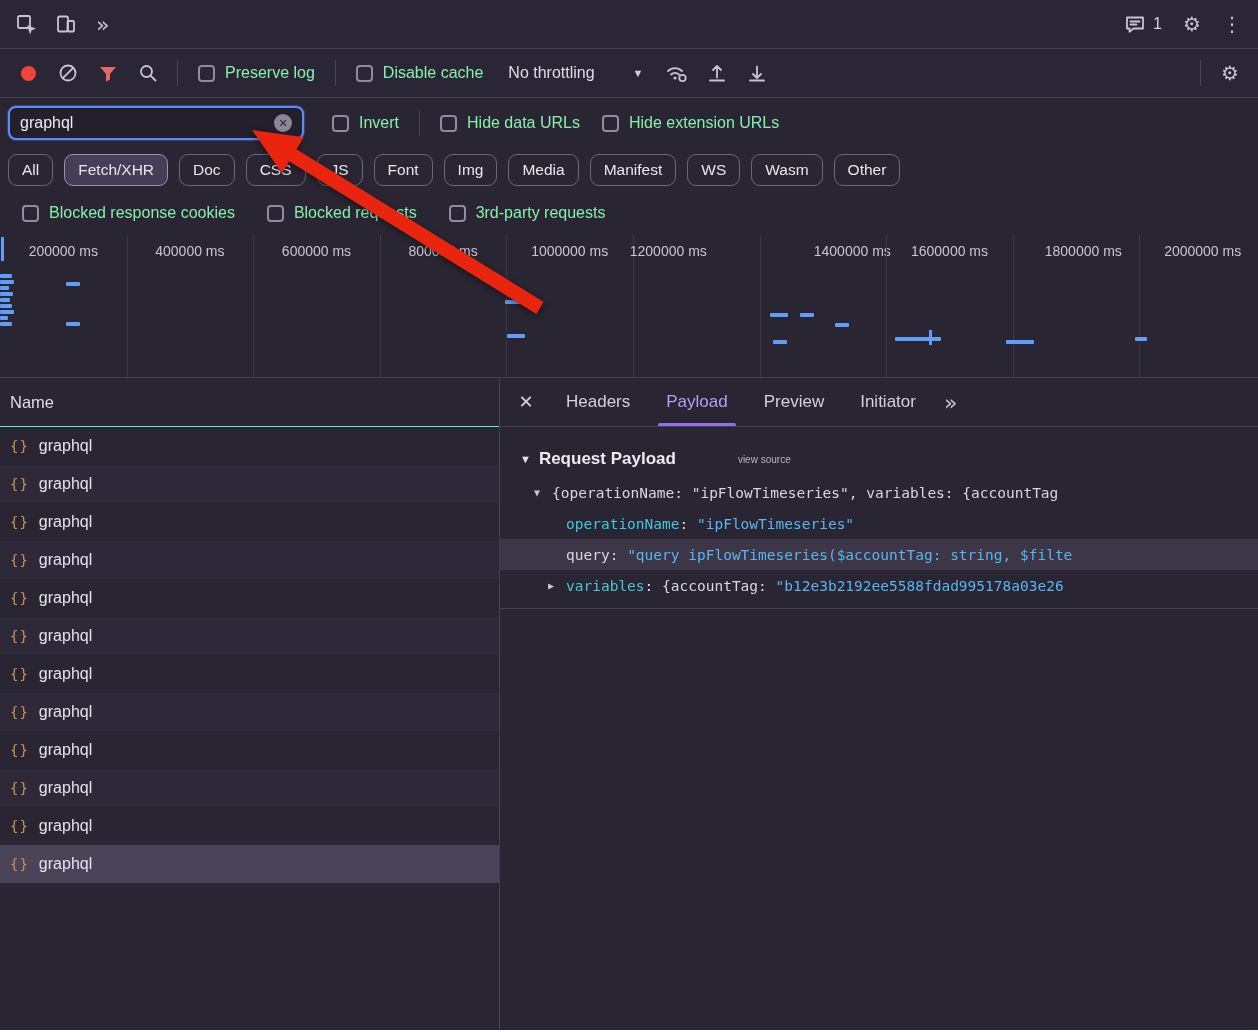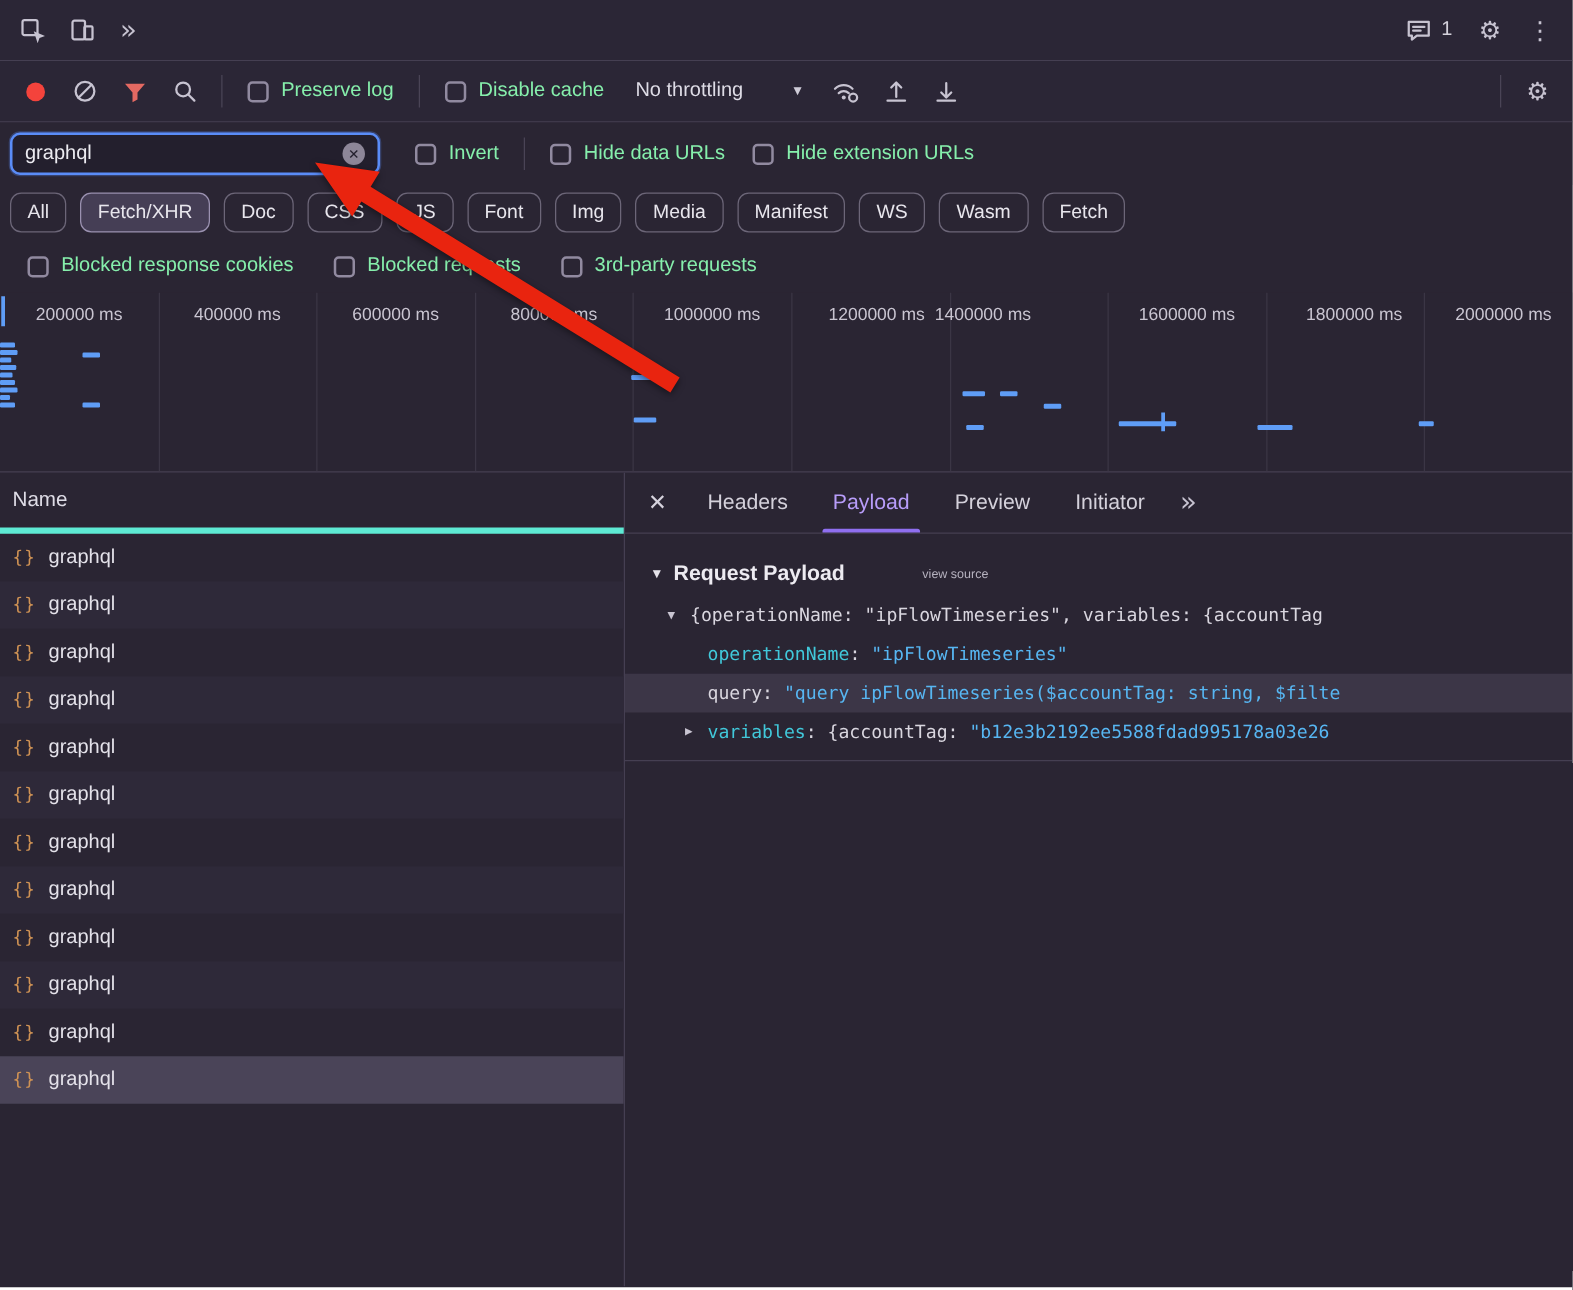--- a/index.html
+++ b/index.html
@@ -45,21 +45,21 @@
   
   .timeline { position: relative; height: 144px; background: #2a2533; border-bottom: 1px solid #453f52; overflow: hidden; }
   .tl-label { position: absolute; top: 9px; font-size: 14px; color: #c9c5d1; text-align: center; white-space: nowrap; }
   .tl-grid { position: absolute; top: 0; bottom: 0; width: 1px; background: #3b3645; }
   .tl-bar { position: absolute; height: 4px; border-radius: 1px; background: #5f9df6; }
   .tl-tick { position: absolute; width: 3px; background: #5f9df6; }
 
   
   .split { display: flex; height: 651px; }
   .left-panel { width: 500px; flex: none; border-right: 1px solid #453f52; display: flex; flex-direction: column; background: #2a2533; }
-  .name-header { height: 49px; flex: none; border-bottom: 5px solid #5eead4; display: flex; align-items: center; padding: 0 10px; font-size: 16.5px; }
+  .name-header { height: 49px; flex: none; border-bottom: 1px solid #5eead4; display: flex; align-items: center; padding: 0 10px; font-size: 16.5px; }
   .req-rows { flex: 1; overflow: hidden; }
   .req-row { height: 38px; display: flex; align-items: center; padding: 0 10px; gap: 10px; font-size: 16px; color: #e4e2ea; }
   .req-row.alt { background: #2e2939; }
   .req-row.selected { background: #4a4458; }
   .req-icon { font-family: "DejaVu Sans Mono", monospace; font-size: 14px; color: #cf9254; letter-spacing: 1px; }
 
   .right-panel { flex: 1; min-width: 0; display: flex; flex-direction: column; background: #2a2533; overflow: hidden; }
   .detail-tabs { height: 49px; flex: none; border-bottom: 1px solid #453f52; display: flex; align-items: center; padding: 0 4px; }
   .close-x { width: 44px; text-align: center; font-size: 18px; color: #d6d3dd; flex: none; }
   .dtabs-list { display: flex; height: 100%; }
@@ -202,21 +202,21 @@
       <div class="chip selected">Fetch/XHR</div>
       <div class="chip">Doc</div>
       <div class="chip">CSS</div>
       <div class="chip">JS</div>
       <div class="chip">Font</div>
       <div class="chip">Img</div>
       <div class="chip">Media</div>
       <div class="chip">Manifest</div>
       <div class="chip">WS</div>
       <div class="chip">Wasm</div>
-      <div class="chip">Fetch</div>
+      <div class="chip">Other</div>
     </div>
 
   <div class="options-row">
     <div class="chk-group">
       <span class="checkbox"></span>
       <span class="chk-label">Blocked response cookies</span>
     </div>
     <div class="chk-group">
       <span class="checkbox"></span>
       <span class="chk-label">Blocked requests</span>
@@ -231,23 +231,23 @@
       <div class="tl-label" style="left: 0px; width: 126.6px;">200000 ms</div>
       <div class="tl-grid" style="left: 126.6px;"></div>
       <div class="tl-label" style="left: 126.6px; width: 126.6px;">400000 ms</div>
       <div class="tl-grid" style="left: 253.2px;"></div>
       <div class="tl-label" style="left: 253.2px; width: 126.6px;">600000 ms</div>
       <div class="tl-grid" style="left: 379.8px;"></div>
       <div class="tl-label" style="left: 379.8px; width: 126.6px;">800000 ms</div>
       <div class="tl-grid" style="left: 506.4px;"></div>
       <div class="tl-label" style="left: 506.4px; width: 126.6px;">1000000 ms</div>
       <div class="tl-grid" style="left: 633px;"></div>
-      <div class="tl-label" style="left: 638px; width: 126.6px;">1200000 ms</div>
+      <div class="tl-label" style="left: 605px; width: 126.6px;">1200000 ms</div>
       <div class="tl-grid" style="left: 759.6px;"></div>
-      <div class="tl-label" style="left: 723px; width: 126.6px;">1400000 ms</div>
+      <div class="tl-label" style="left: 789px; width: 126.6px;">1400000 ms</div>
       <div class="tl-grid" style="left: 886.2px;"></div>
       <div class="tl-label" style="left: 886.2px; width: 126.6px;">1600000 ms</div>
       <div class="tl-grid" style="left: 1012.8px;"></div>
       <div class="tl-label" style="left: 1020px; width: 126.6px;">1800000 ms</div>
       <div class="tl-grid" style="left: 1139.4px;"></div>
       <div class="tl-label" style="left: 1139.4px; width: 126.6px;">2000000 ms</div>
       <div class="tl-bar" style="left: 0px; top: 40px; width: 12px;"></div>
       <div class="tl-bar" style="left: 0px; top: 46px; width: 14px;"></div>
       <div class="tl-bar" style="left: 0px; top: 52px; width: 9px;"></div>
       <div class="tl-bar" style="left: 0px; top: 58px; width: 13px;"></div>

